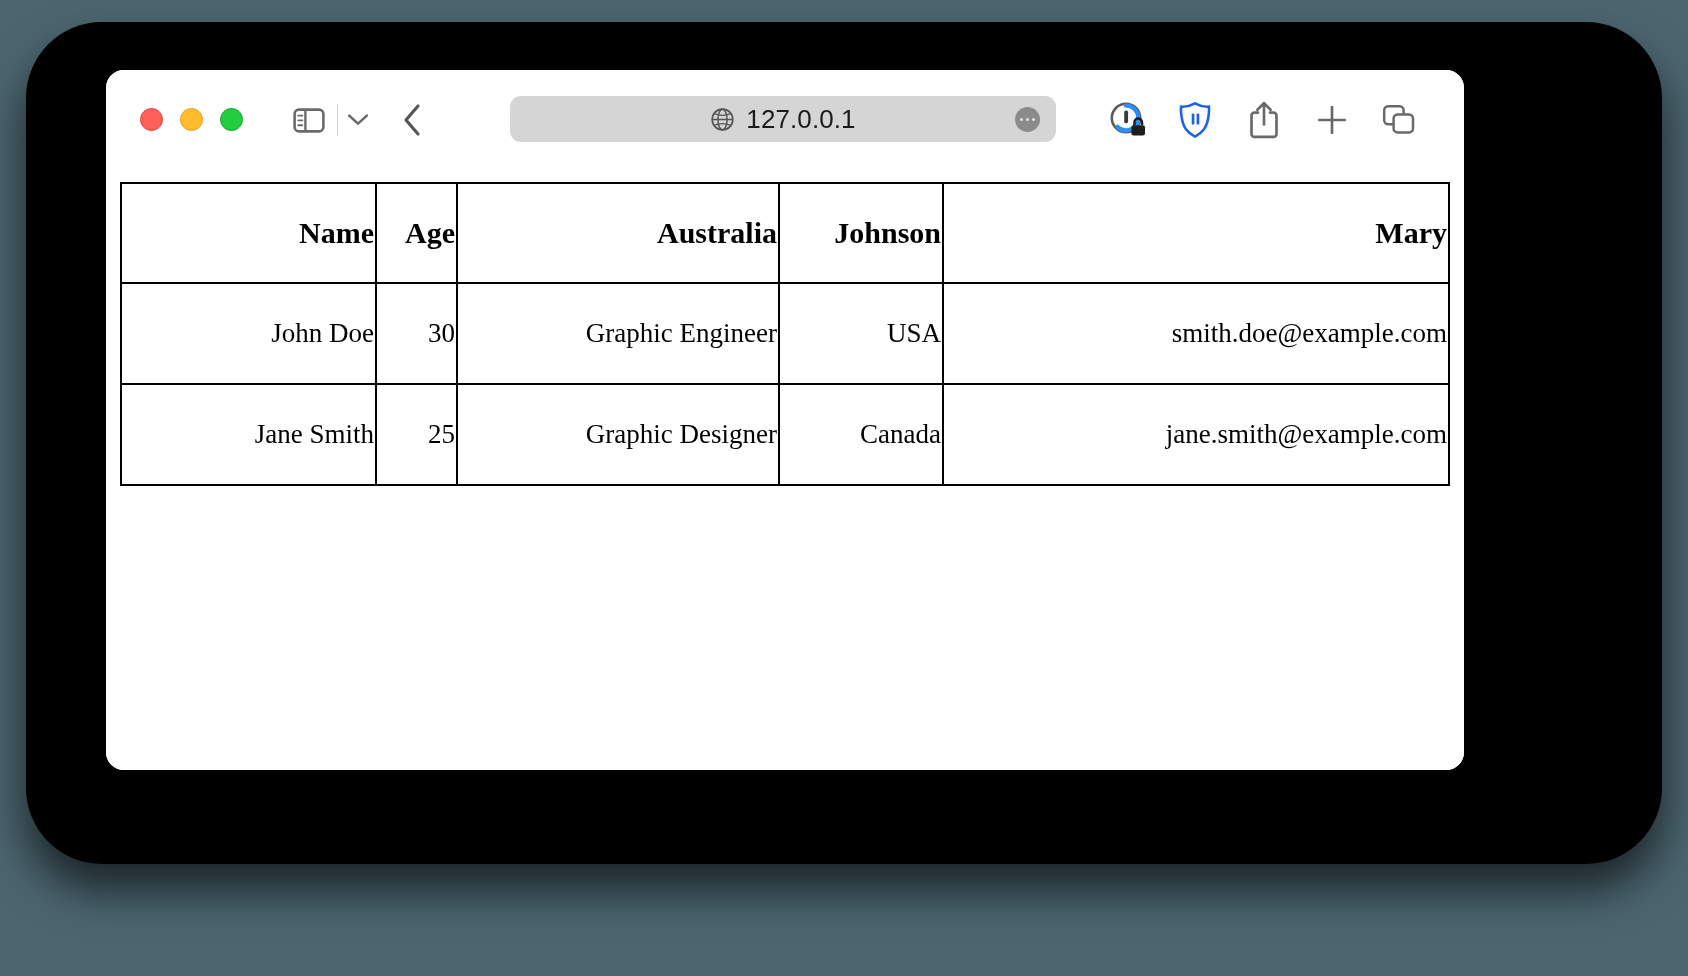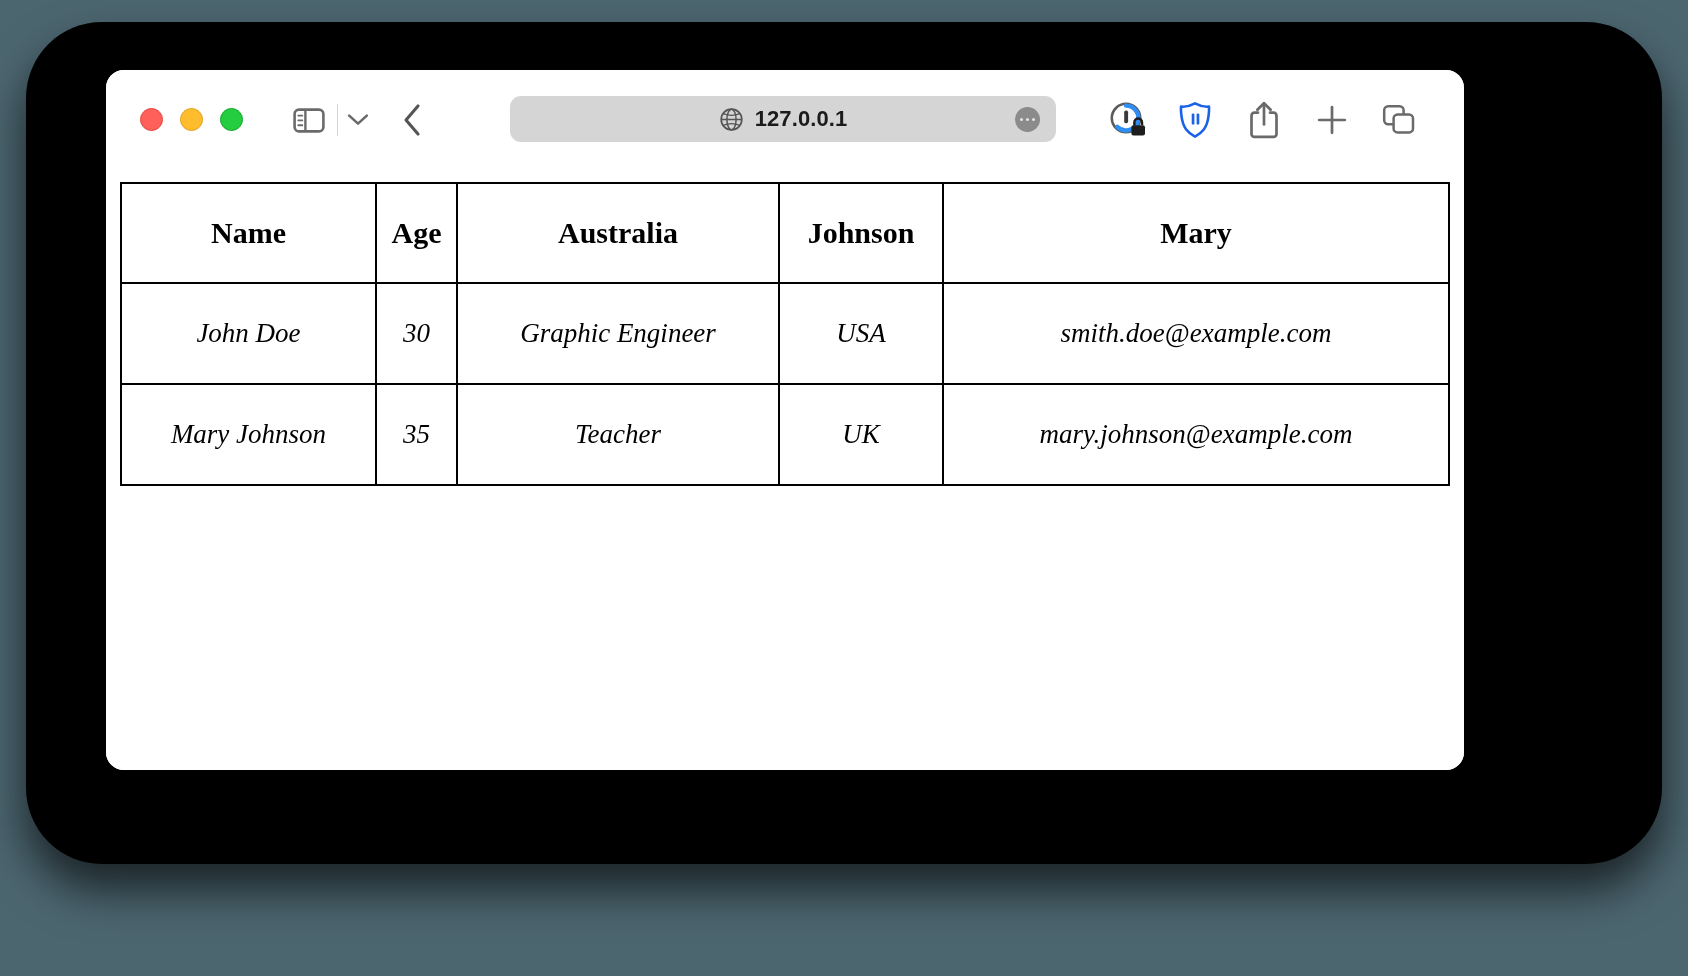--- a/index.html
+++ b/index.html
@@ -98,24 +98,23 @@
     align-items: center;
     justify-content: center;
   }
   #url-inner {
     display: flex;
     align-items: center;
     gap: 11px;
   }
   #url-text {
     font-family: "Liberation Sans", sans-serif;
-    font-size: 22px;
+    font-size: 26px;
     color: #1b1b1b;
     letter-spacing: 0.1px;
-    font-weight: bold;
   }
   #url-more {
     position: absolute;
     right: 16px;
     top: 11px;
     width: 25px; height: 25px;
     border-radius: 50%;
     background: #8b8b8b;
     display: flex;
     align-items: center;
@@ -148,35 +147,34 @@
     position: absolute;
     left: 14px;
     top: 12px;
     width: 1328px;
     border-collapse: collapse;
     table-layout: fixed;
     background: #ffffff;
   }
   #data-table th, #data-table td {
     border: 2px solid #000000;
-    text-align: center;
+    text-align: right;
     font-family: "Liberation Serif", "DejaVu Serif", serif;
     color: #000000;
     vertical-align: middle;
   }
   #data-table th {
     font-weight: bold;
     font-size: 30px;
     height: 96px;
   }
   #data-table td {
     font-weight: normal;
     font-size: 27px;
     height: 97px;
-    font-style: italic;
   }
   .col-name       { width: 255px; }
   .col-age        { width: 81px; }
   .col-occupation { width: 322px; }
   .col-country    { width: 164px; }
   .col-email      { width: 506px; }
 </style>
 </head>
 <body>
 
@@ -303,24 +301,24 @@
         </thead>
         <tbody>
           <tr>
             <td>John Doe</td>
             <td>30</td>
             <td>Graphic Engineer</td>
             <td>USA</td>
             <td>smith.doe@example.com</td>
           </tr>
           <tr>
-            <td>Mary Johnson</td>
-            <td>35</td>
-            <td>Teacher</td>
-            <td>UK</td>
-            <td>mary.johnson@example.com</td>
+            <td>Jane Smith</td>
+            <td>25</td>
+            <td>Graphic Designer</td>
+            <td>Canada</td>
+            <td>jane.smith@example.com</td>
           </tr>
         </tbody>
       </table>
     </div>
 
   </div>
 </div>
 
 </body></html>

